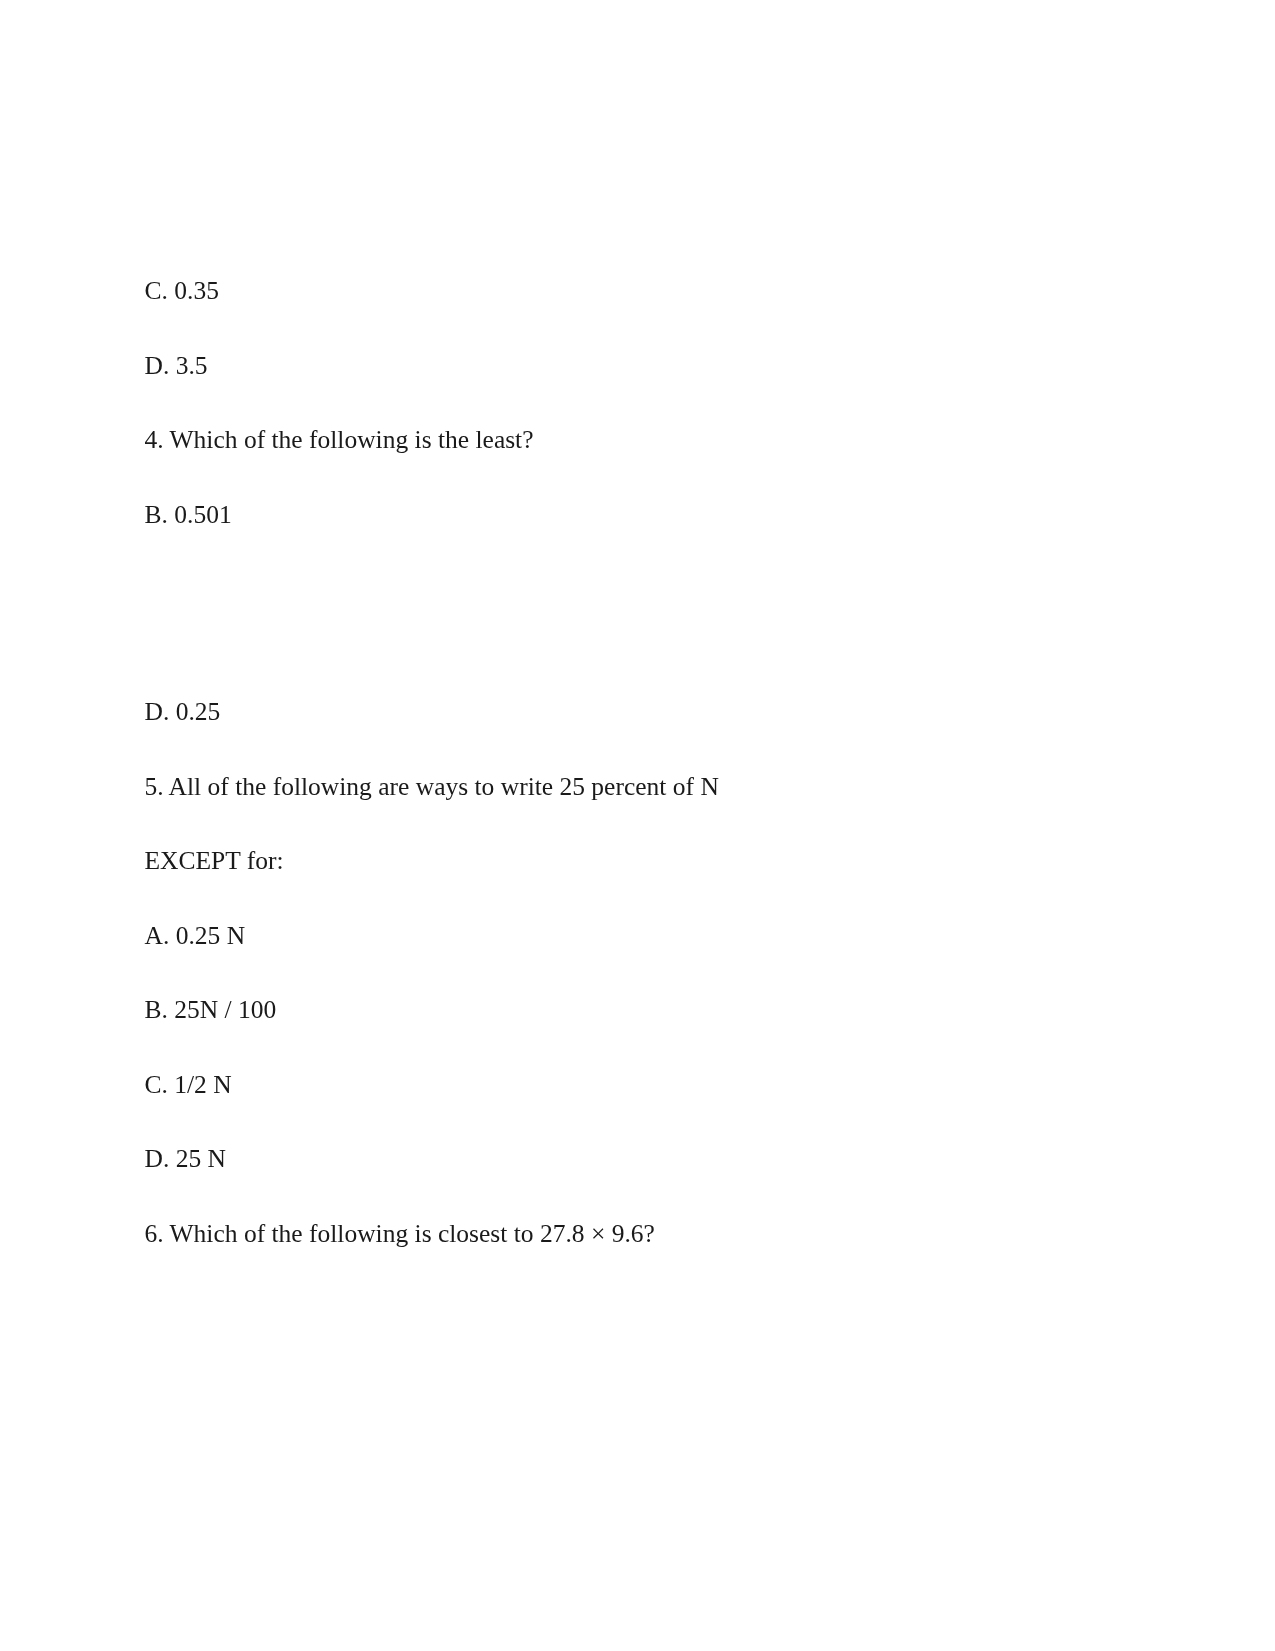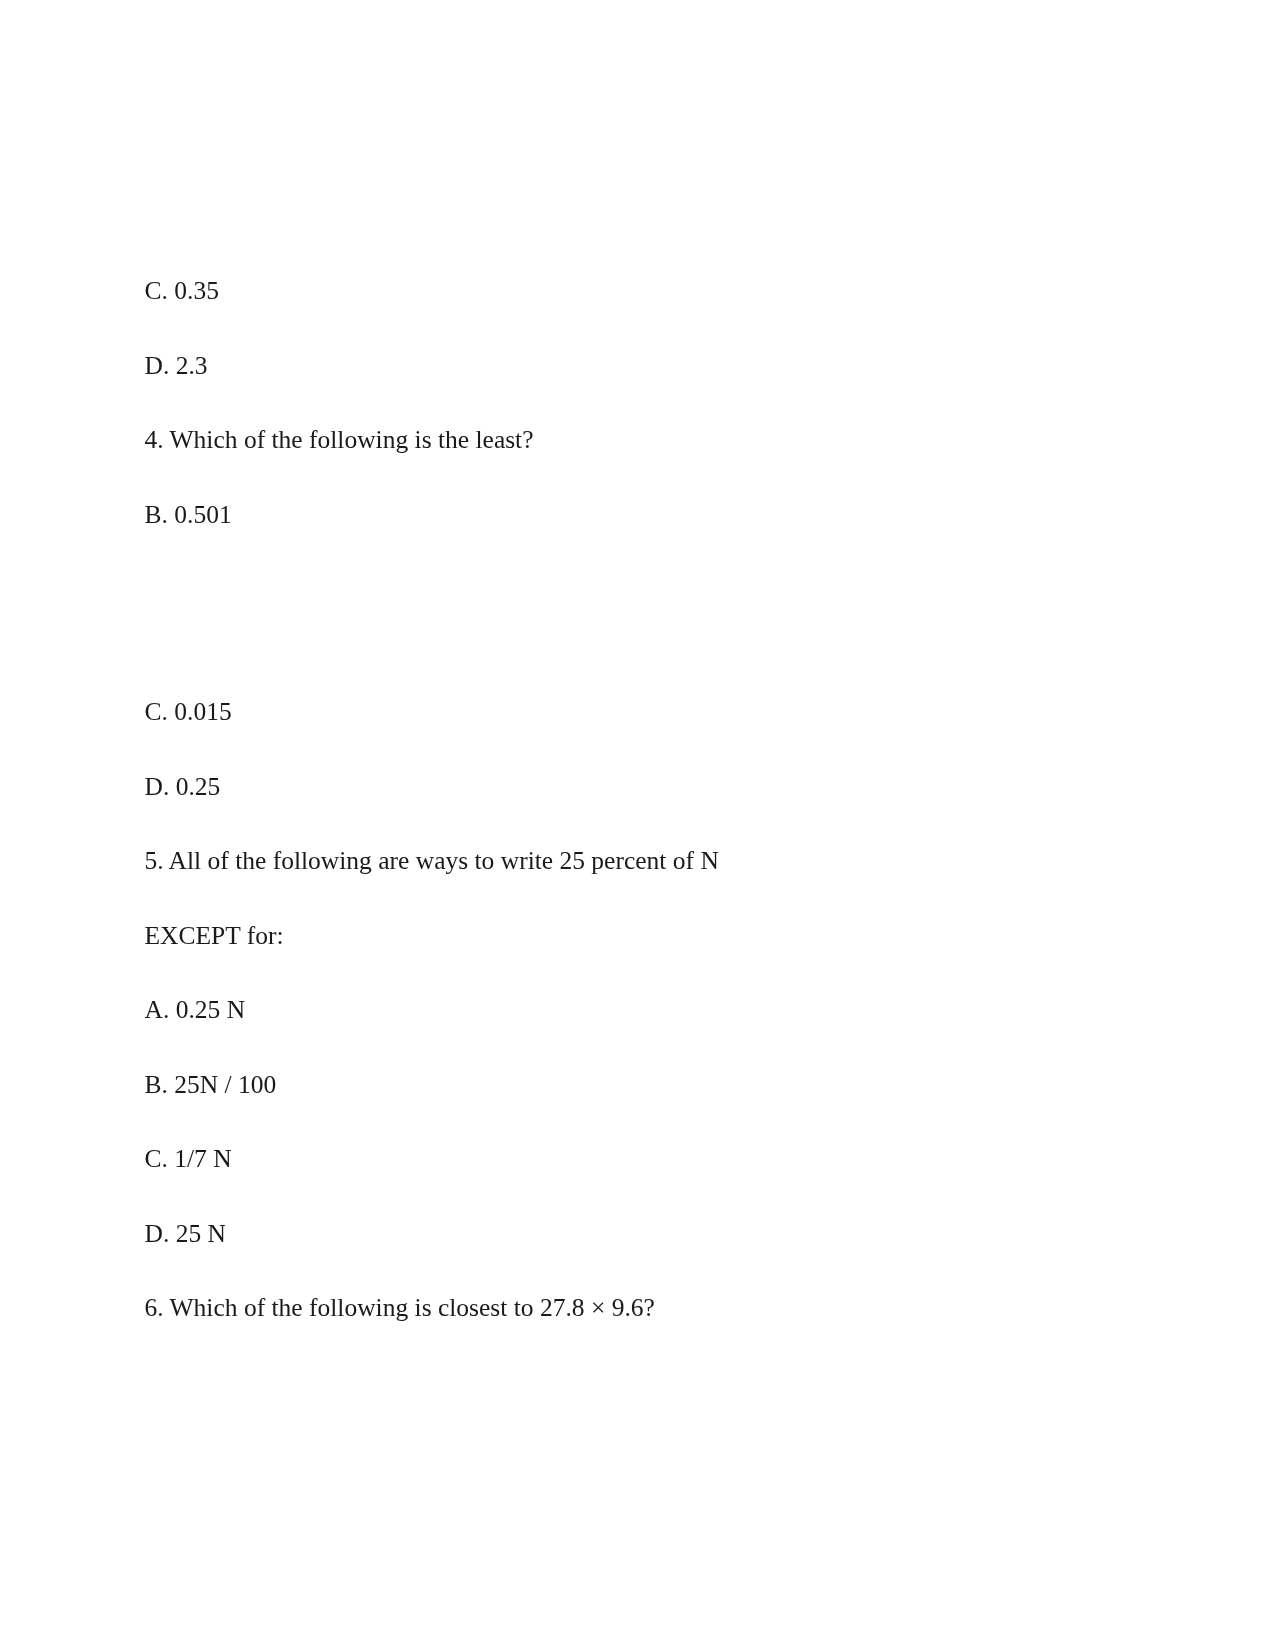--- a/index.html
+++ b/index.html
@@ -37,26 +37,25 @@
   .line:last-child {
     margin-bottom: 16px;
   }
 </style>
 </head>
 <body>
 
 <div class="page">
   <div class="content">
       <p class="line">C. 0.35</p>
-      <p class="line">D. 2.3</p>
+      <p class="line">D. 3.5</p>
       <p class="line">4. Which of the following is the least?</p>
       <p class="line gap-after">B. 0.501</p>
-      <p class="line">C. 0.015</p>
       <p class="line">D. 0.25</p>
       <p class="line">5. All of the following are ways to write 25 percent of N</p>
       <p class="line">EXCEPT for:</p>
       <p class="line">A. 0.25 N</p>
       <p class="line">B. 25N / 100</p>
-      <p class="line">C. 1/7 N</p>
+      <p class="line">C. 1/2 N</p>
       <p class="line">D. 25 N</p>
       <p class="line">6. Which of the following is closest to 27.8 × 9.6?</p>
     </div>
 </div>
 
 </body></html>

